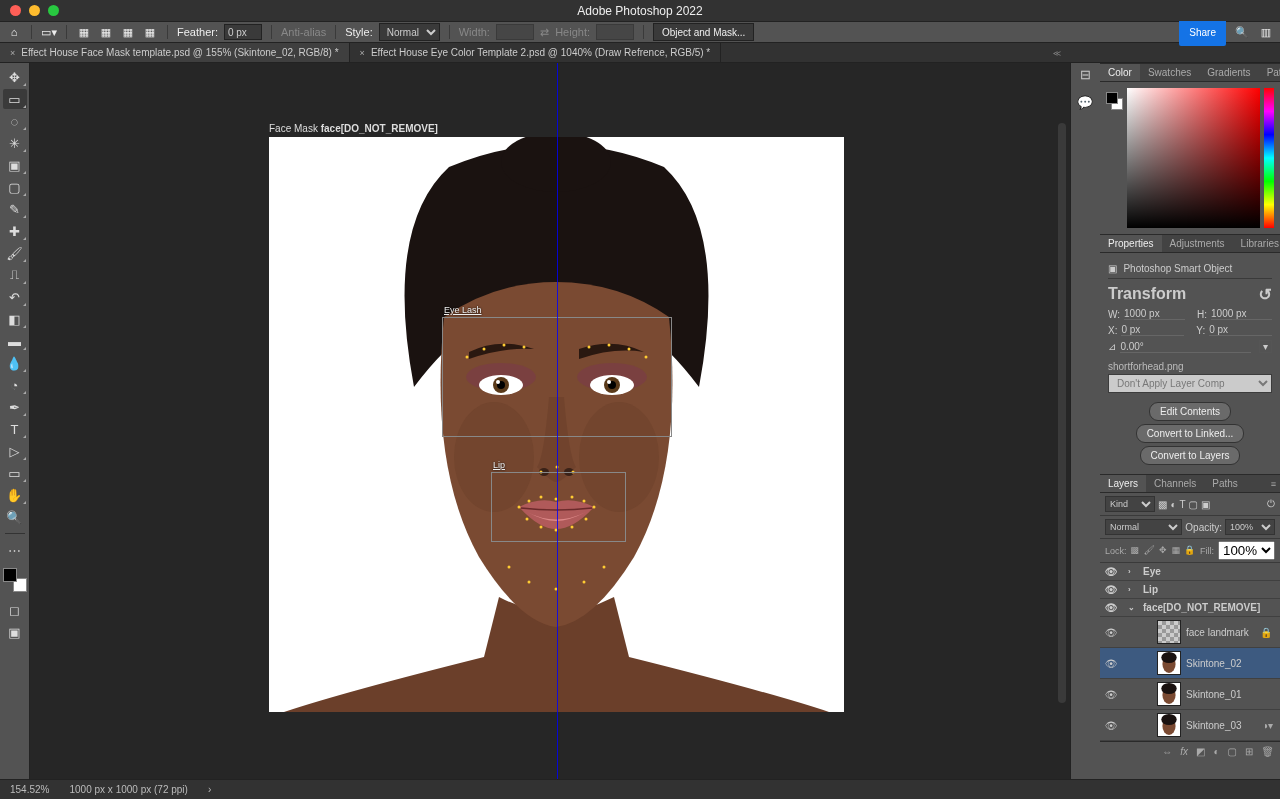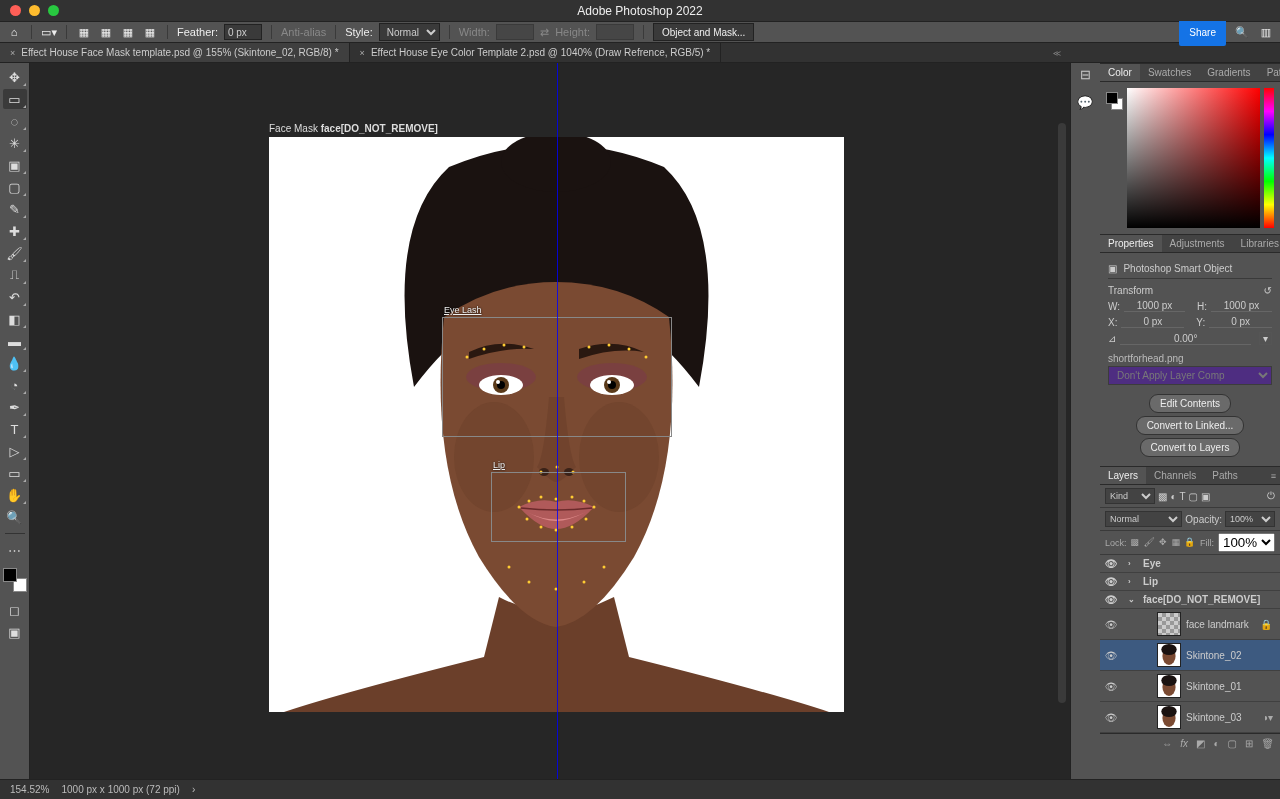--- a/index.html
+++ b/index.html
@@ -51,41 +51,41 @@
 .color-body{padding:6px;display:flex;gap:4px;}
 .color-swatch{position:relative;width:18px;height:18px;margin-top:4px;}
 .color-swatch .a{position:absolute;width:12px;height:12px;background:#000;border:1px solid #888;}
 .color-swatch .b{position:absolute;right:0;bottom:0;width:12px;height:12px;background:#fff;border:1px solid #888;}
 .picker{position:relative;width:140px;height:140px;background:linear-gradient(to right,#fff,#f00);margin-left:auto;}
 .picker::after{content:"";position:absolute;inset:0;background:linear-gradient(to top,#000,transparent);}
 .hue{width:10px;height:140px;background:linear-gradient(to bottom,#f00,#f0f,#00f,#0ff,#0f0,#ff0,#f00);}
 .prop-body{padding:6px 8px;font-size:10px;color:#ccc;}
 .prop-row{display:flex;align-items:center;gap:4px;margin-bottom:4px;}
 .prop-head{display:flex;align-items:center;gap:6px;padding:4px 0;border-bottom:1px solid #3a3a3a;margin-bottom:6px;}
-.prop-sec{font-size:10px;font-weight:400;margin:6px 0 4px;display:flex;justify-content:space-between;}
-.prop-in{flex:1;background:transparent;border:none;border-bottom:1px solid #666;color:#ccc;font-size:10px;width:40px;text-align:center;}
+.prop-sec{font-size:16px;font-weight:700;margin:6px 0 4px;display:flex;justify-content:space-between;}
+.prop-in{flex:1;background:transparent;border:none;border-bottom:1px solid #666;color:#ccc;font-size:10px;width:40px;}
 .prop-btn{display:block;margin:3px auto;padding:3px 10px;background:#6a6a6a;border:1px solid #333;border-radius:9px;font-size:10px;color:#eee;cursor:pointer;}
-.prop-select{width:100%;background:#4c1d95;border:1px solid #333;color:#888;font-size:10px;padding:2px 4px;margin-top:2px;}
+.prop-select{width:100%;background:#ffffff;border:1px solid #333;color:#888;font-size:10px;padding:2px 4px;margin-top:2px;}
 .layers-body{font-size:10px;}
 .lay-opts{display:flex;align-items:center;gap:3px;padding:3px 5px;border-bottom:1px solid #3a3a3a;}
 .lay-opts select{background:#434343;border:1px solid #333;color:#ccc;font-size:9px;height:16px;}
 .lay-opts .sm{width:50px}
 .lay-row2{display:flex;align-items:center;gap:4px;padding:2px 5px;font-size:9px;color:#aaa;border-bottom:1px solid #3a3a3a;}
 .lay-row2 .ic{width:12px;height:12px;display:inline-block;}
 .layer{display:flex;align-items:center;gap:5px;padding:3px 4px;border-bottom:1px solid #404040;cursor:pointer;}
 .layer.sel{background:#3d5a80;}
 .layer.group{font-weight:600;}
 .layer .eye{width:14px;text-align:center;color:#ccc;}
 .layer .chev{width:10px;color:#ccc;font-size:8px;}
 .layer .thumb{width:24px;height:24px;background:#fff;border:1px solid #222;display:flex;align-items:center;justify-content:center;overflow:hidden;}
 .layer .thumb.trans{background:repeating-conic-gradient(#999 0 25%,#ccc 0 50%) 0 0/8px 8px;}
 .layer .nm{flex:1;overflow:hidden;text-overflow:ellipsis;white-space:nowrap;}
 .layer .lock{color:#aaa;font-size:10px;padding-right:3px;}
 .lay-footer{height:20px;border-top:1px solid #2a2a2a;display:flex;align-items:center;justify-content:flex-end;gap:8px;padding:0 6px;color:#aaa;font-size:10px;}
-.statusbar{height:20px;background:#323232;border-top:1px solid #222;display:flex;align-items:center;padding:0 10px;gap:12px;font-size:10px;color:#bbb;}
+.statusbar{height:20px;background:#323232;border-top:1px solid #222;display:flex;align-items:center;padding:0 10px;gap:20px;font-size:10px;color:#bbb;}
 svg{display:block}
 </style>
 </head>
 <body>
 
 <div class="titlebar">
   <div class="traffic">
     <div class="tl r"></div>
     <div class="tl y"></div>
     <div class="tl g"></div>

